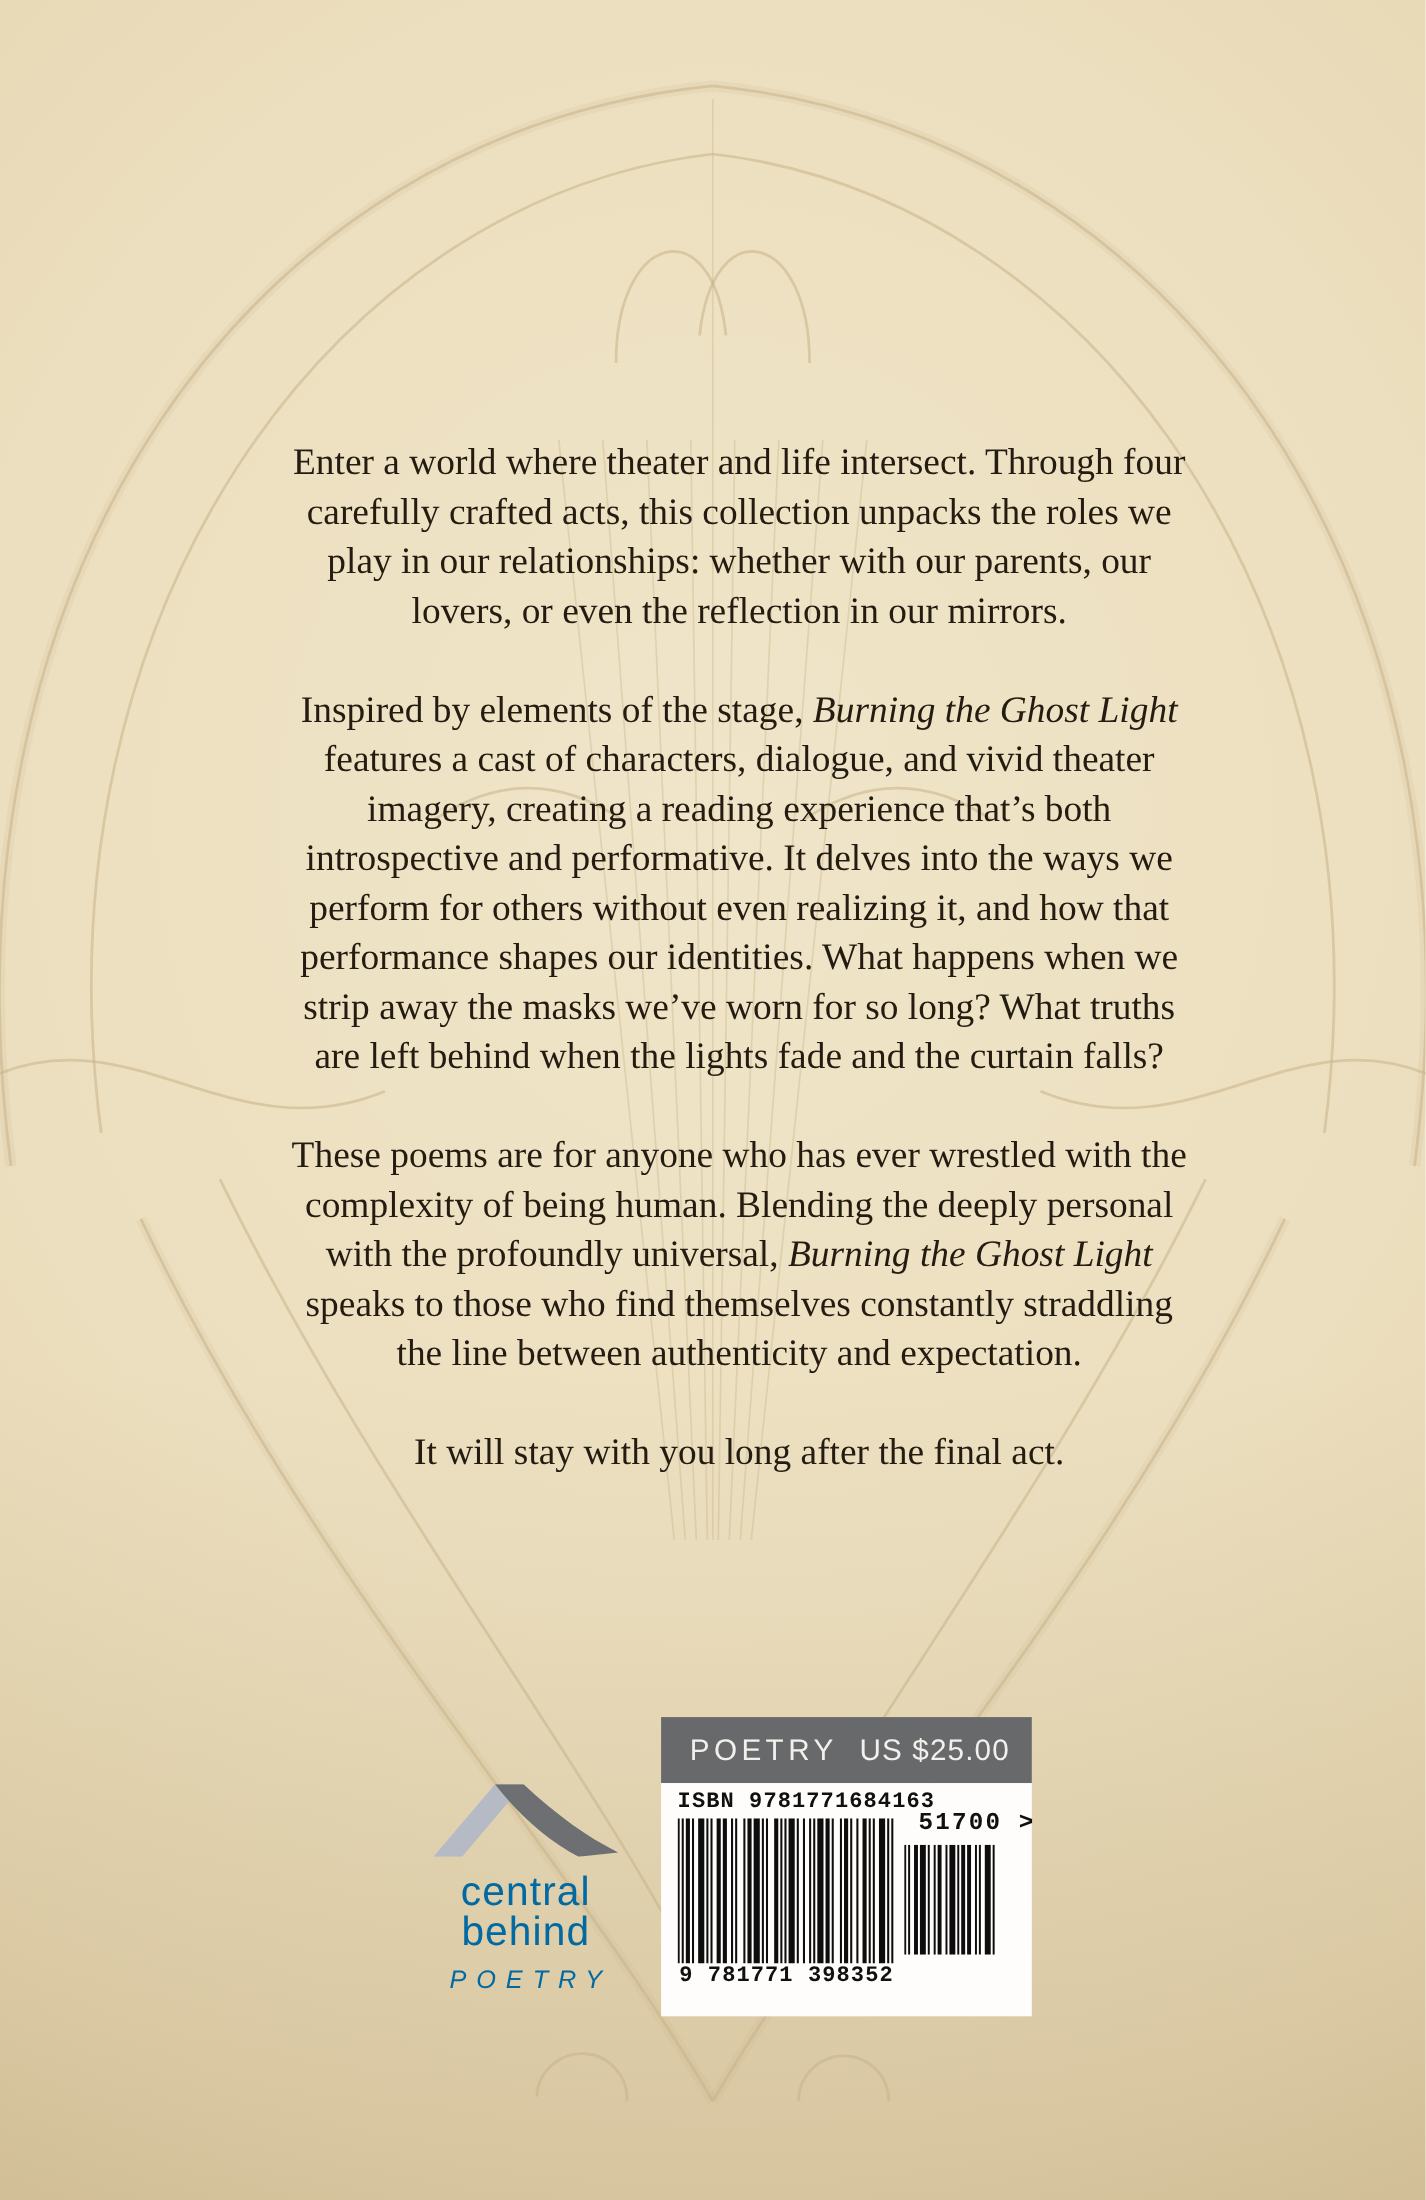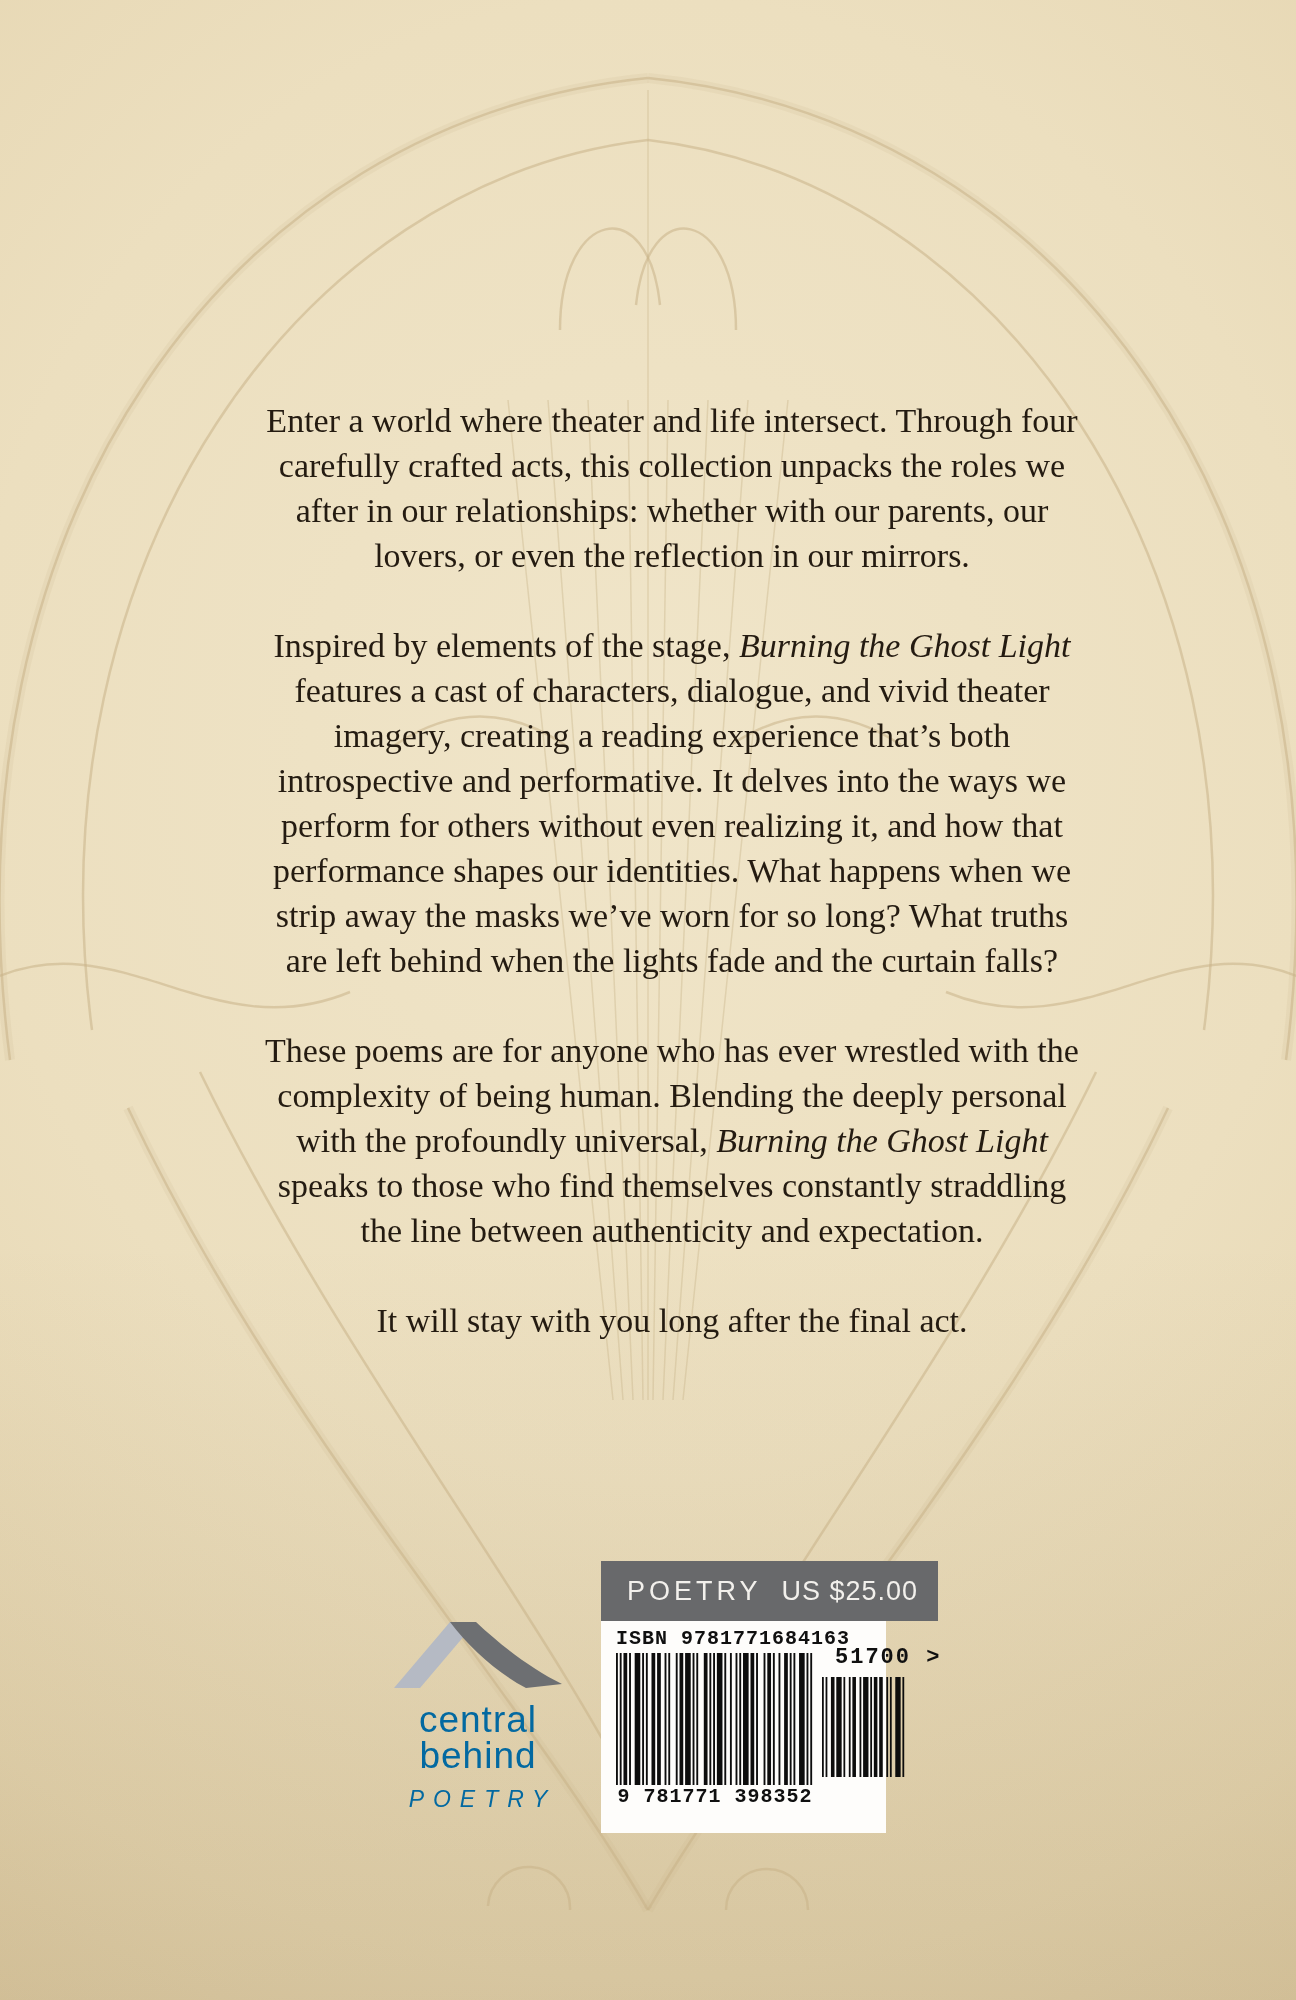--- a/index.html
+++ b/index.html
@@ -34,21 +34,21 @@
     position:absolute;left:601px;top:1561px;width:337px;height:60px;
     background:#68696b;box-sizing:border-box;
     display:flex;justify-content:space-between;align-items:center;
     padding:0 20px 0 26px;
     color:#f2f0ec;font-family:"Liberation Sans", sans-serif;
   }
   .price-bar .cat{font-size:27px;letter-spacing:4px;}
   .price-bar .price{font-size:27px;letter-spacing:1px;}
 
   .bc-label{
-    position:absolute;left:601px;top:1621px;width:285px;height:212px;
+    position:absolute;left:601px;top:1621px;width:337px;height:212px;
     background:#fefdfb;
   }
   .bc-label, .bc-label *{font-family:"Liberation Mono", monospace;color:#101010;}
   .isbn-line{position:absolute;left:15px;top:6px;font-size:20px;font-weight:bold;letter-spacing:1px;white-space:nowrap;}
   .bc-main{position:absolute;left:15px;top:32px;width:198px;height:132px;}
   .bc-digits{position:absolute;left:6px;top:164px;width:216px;text-align:center;font-size:20px;font-weight:bold;letter-spacing:1px;white-space:nowrap;}
   .bc-addon-code{position:absolute;left:234px;top:24px;font-size:22px;font-weight:bold;letter-spacing:2px;white-space:nowrap;font-family:Liberation Mono, monospace;}
   .bc-addon{position:absolute;left:221px;top:56px;width:84px;height:100px;}
   .bc-main rect,.bc-addon rect{fill:#0d0d0d;}
 </style>
@@ -87,21 +87,21 @@
     <path d="M 633 1400 L 588 400"></path>
     <path d="M 643 1400 L 628 400"></path>
     <path d="M 653 1400 L 668 400"></path>
     <path d="M 663 1400 L 708 400"></path>
     <path d="M 673 1400 L 748 400"></path>
     <path d="M 683 1400 L 788 400"></path>
   </g>
 </svg>
 
 <div class="blurb">
-    <p><span>Enter a world where theater and life intersect. Through four carefully crafted acts, this collection unpacks the roles we after in our relationships: whether with our parents, our lovers, or even the reflection in our mirrors.</span></p>
+    <p><span>Enter a world where theater and life intersect. Through four carefully crafted acts, this collection unpacks the roles we play in our relationships: whether with our parents, our lovers, or even the reflection in our mirrors.</span></p>
     <p><span>Inspired by elements of the stage, </span><em>Burning the Ghost Light</em><span> features a cast of characters, dialogue, and vivid theater imagery, creating a reading experience that’s both introspective and performative. It delves into the ways we perform for others without even realizing it, and how that performance shapes our identities. What happens when we strip away the masks we’ve worn for so long? What truths are left behind when the lights fade and the curtain falls?</span></p>
     <p><span>These poems are for anyone who has ever wrestled with the complexity of being human. Blending the deeply personal with the profoundly universal, </span><em>Burning the Ghost Light</em><span> speaks to those who find themselves constantly straddling the line between authenticity and expectation.</span></p>
     <p><span>It will stay with you long after the final act.</span></p>
   </div>
 
 <div class="publisher">
   <svg class="roof" viewBox="0 0 168 66" aria-hidden="true">
     <path d="M56,0 L82,0 L26,66 L0,66 Z" fill="#b5bac4"></path>
     <path d="M56,0 L82,0 C112,28 140,48 168,62 L132,66 C102,50 76,26 56,0 Z" fill="#6d6f72"></path>
   </svg>

